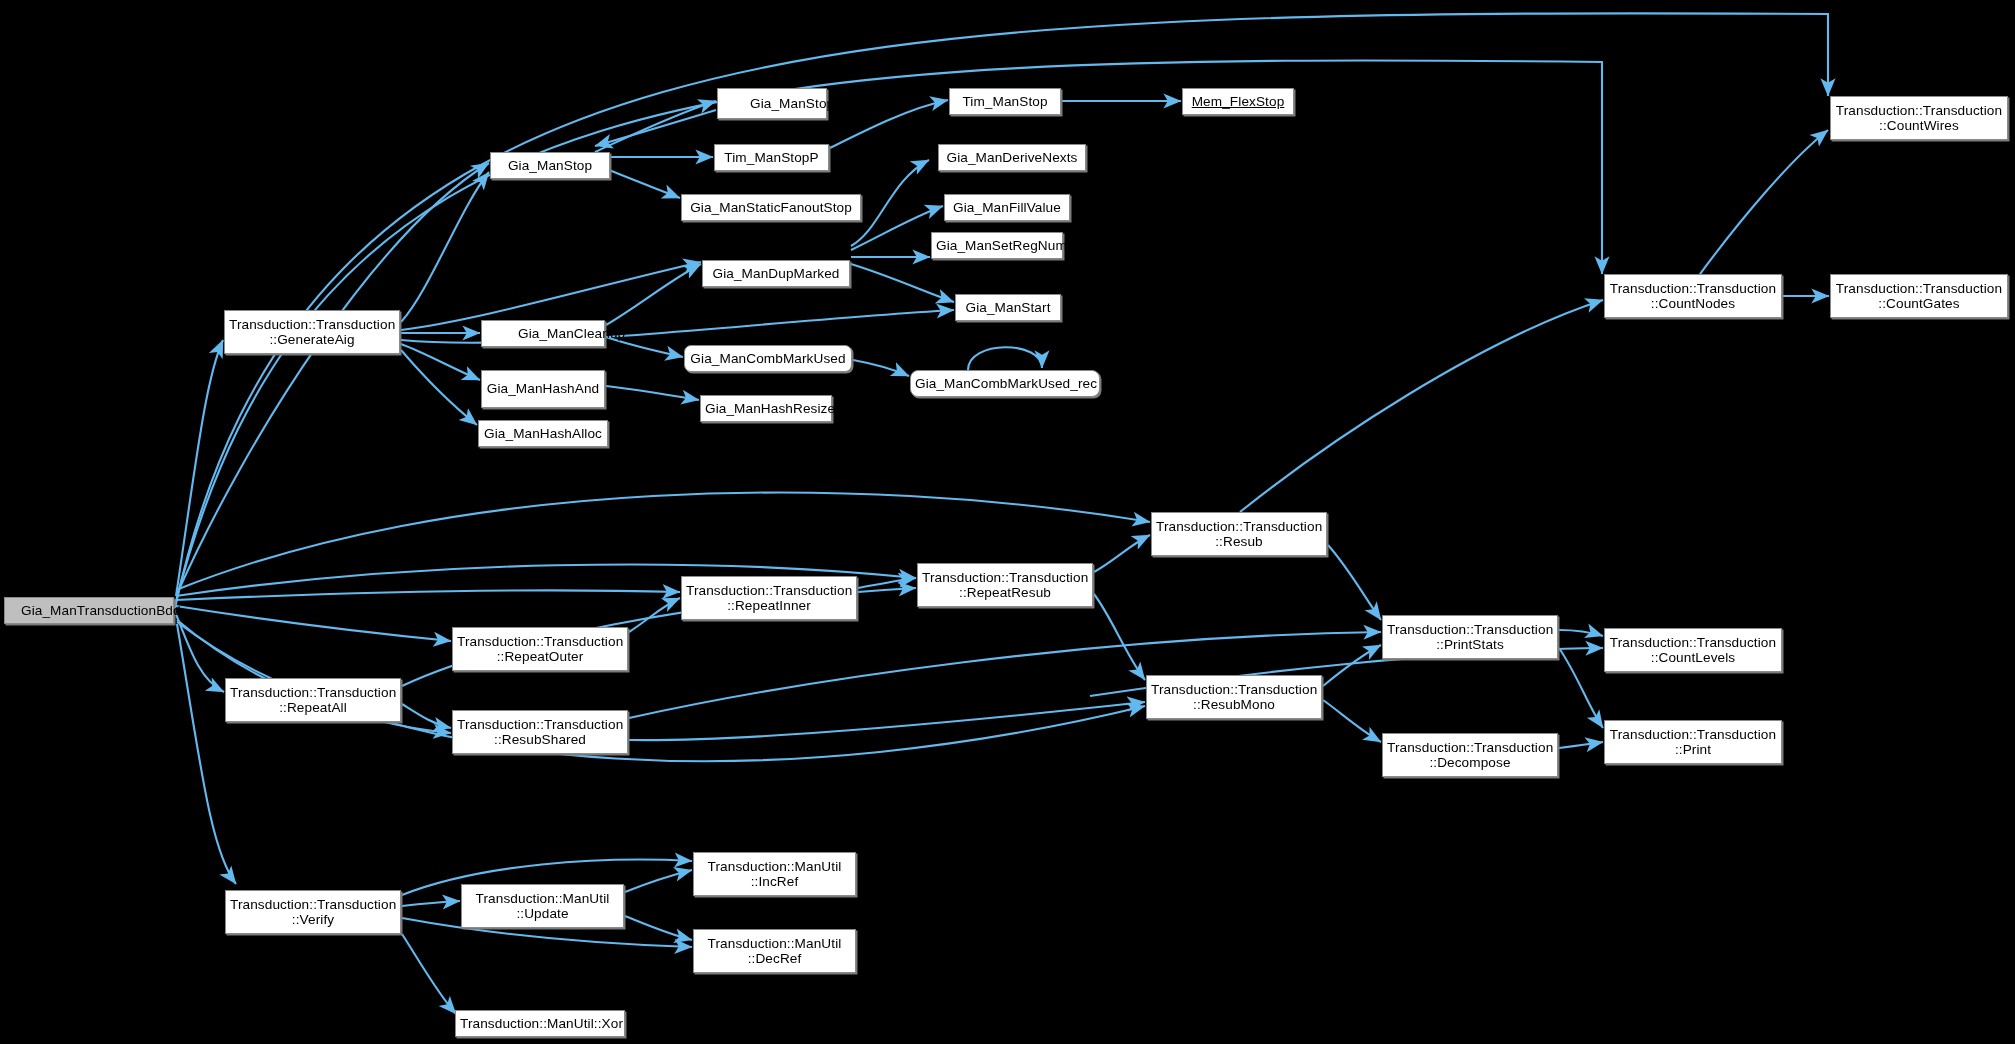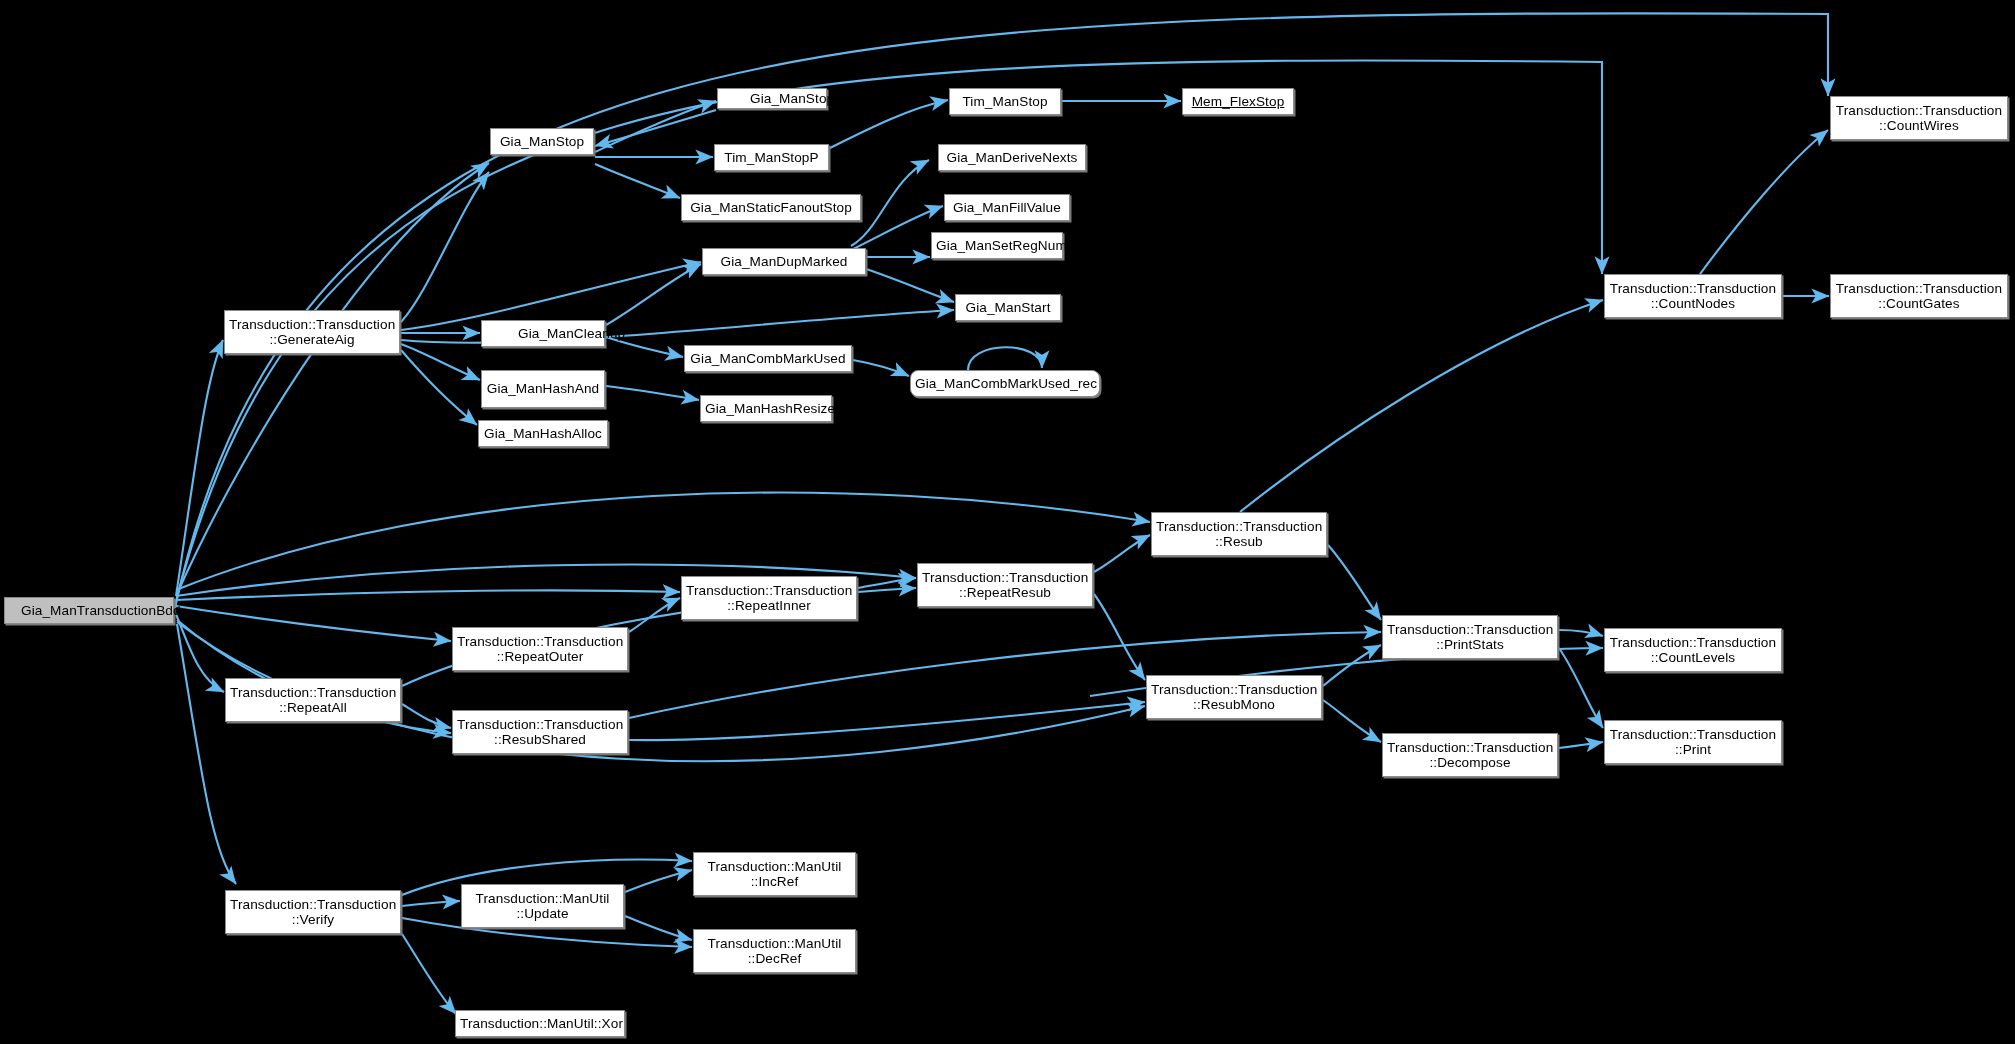--- a/index.html
+++ b/index.html
@@ -81,33 +81,33 @@
         <path d="M 402,918 C 500,936 600,944 692,947" marker-end="url(#arw)" stroke="#63b8ee"></path>
         <path d="M 402,934 C 420,962 438,994 456,1014" marker-end="url(#arw)" stroke="#63b8ee"></path>
         <path d="M 625,892 C 645,884 668,876 692,870" marker-end="url(#arw)" stroke="#63b8ee"></path>
         <path d="M 625,916 C 645,924 668,934 692,940" marker-end="url(#arw)" stroke="#63b8ee"></path>
       </g>
   </svg>
   <div id="node-layer">
       <div class="node root" style="left: 4px; top: 597px; width: 170px; height: 27px;"><span>Gia_ManTransductionBdd</span></div>
       <div class="node" style="left: 224px; top: 310px; width: 176px; height: 44px;"><span>Transduction::Transduction
 ::GenerateAig</span></div>
-      <div class="node" style="left: 490px; top: 128px; width: 104px; height: 27px;"><span>Gia_ManStop</span></div>
-      <div class="node" style="left: 717px; top: 88px; width: 110px; height: 21px; padding-left: 32px;"><span>Gia_ManStopP</span></div>
+      <div class="node" style="left: 490px; top: 152px; width: 120px; height: 27px;"><span>Gia_ManStop</span></div>
+      <div class="node" style="left: 717px; top: 88px; width: 110px; height: 31px; padding-left: 32px;"><span>Gia_ManStopP</span></div>
       <div class="node" style="left: 714px; top: 144px; width: 115px; height: 27px;"><span>Tim_ManStopP</span></div>
       <div class="node" style="left: 681px; top: 194px; width: 180px; height: 27px;"><span>Gia_ManStaticFanoutStop</span></div>
       <div class="node" style="left: 949px; top: 88px; width: 112px; height: 27px;"><span>Tim_ManStop</span></div>
       <div class="node" style="left: 1182px; top: 88px; width: 112px; height: 27px; text-decoration: underline;"><span>Mem_FlexStop</span></div>
-      <div class="node" style="left: 702px; top: 248px; width: 164px; height: 27px;"><span>Gia_ManDupMarked</span></div>
+      <div class="node" style="left: 702px; top: 260px; width: 148px; height: 27px;"><span>Gia_ManDupMarked</span></div>
       <div class="node" style="left: 930px; top: 144px; width: 148px; height: 27px; margin-left: 8px;"><span>Gia_ManDeriveNexts</span></div>
       <div class="node" style="left: 944px; top: 194px; width: 126px; height: 27px;"><span>Gia_ManFillValue</span></div>
       <div class="node" style="left: 931px; top: 232px; width: 132px; height: 27px;"><span>Gia_ManSetRegNum</span></div>
       <div class="node" style="left: 955px; top: 294px; width: 106px; height: 27px;"><span>Gia_ManStart</span></div>
       <div class="node" style="left: 481px; top: 320px; width: 124px; height: 27px; padding-left: 36px;"><span>Gia_ManCleanup</span></div>
-      <div class="node" style="left: 684px; top: 345px; width: 168px; height: 27px;"><span>Gia_ManCombMarkUsed</span></div>
+      <div class="node" style="left: 684px; top: 345px; width: 168px; height: 27px; border-radius: 7px;"><span>Gia_ManCombMarkUsed</span></div>
       <div class="node" style="left: 910px; top: 370px; width: 190px; height: 27px; border-radius: 8px;"><span>Gia_ManCombMarkUsed_rec</span></div>
       <div class="node" style="left: 481px; top: 370px; width: 124px; height: 38px;"><span>Gia_ManHashAnd</span></div>
       <div class="node" style="left: 700px; top: 395px; width: 132px; height: 27px;"><span>Gia_ManHashResize</span></div>
       <div class="node" style="left: 478px; top: 420px; width: 130px; height: 27px;"><span>Gia_ManHashAlloc</span></div>
       <div class="node" style="left: 1830px; top: 96px; width: 178px; height: 44px;"><span>Transduction::Transduction
 ::CountWires</span></div>
       <div class="node" style="left: 1604px; top: 274px; width: 178px; height: 44px;"><span>Transduction::Transduction
 ::CountNodes</span></div>
       <div class="node" style="left: 1830px; top: 274px; width: 178px; height: 44px;"><span>Transduction::Transduction
 ::CountGates</span></div>

